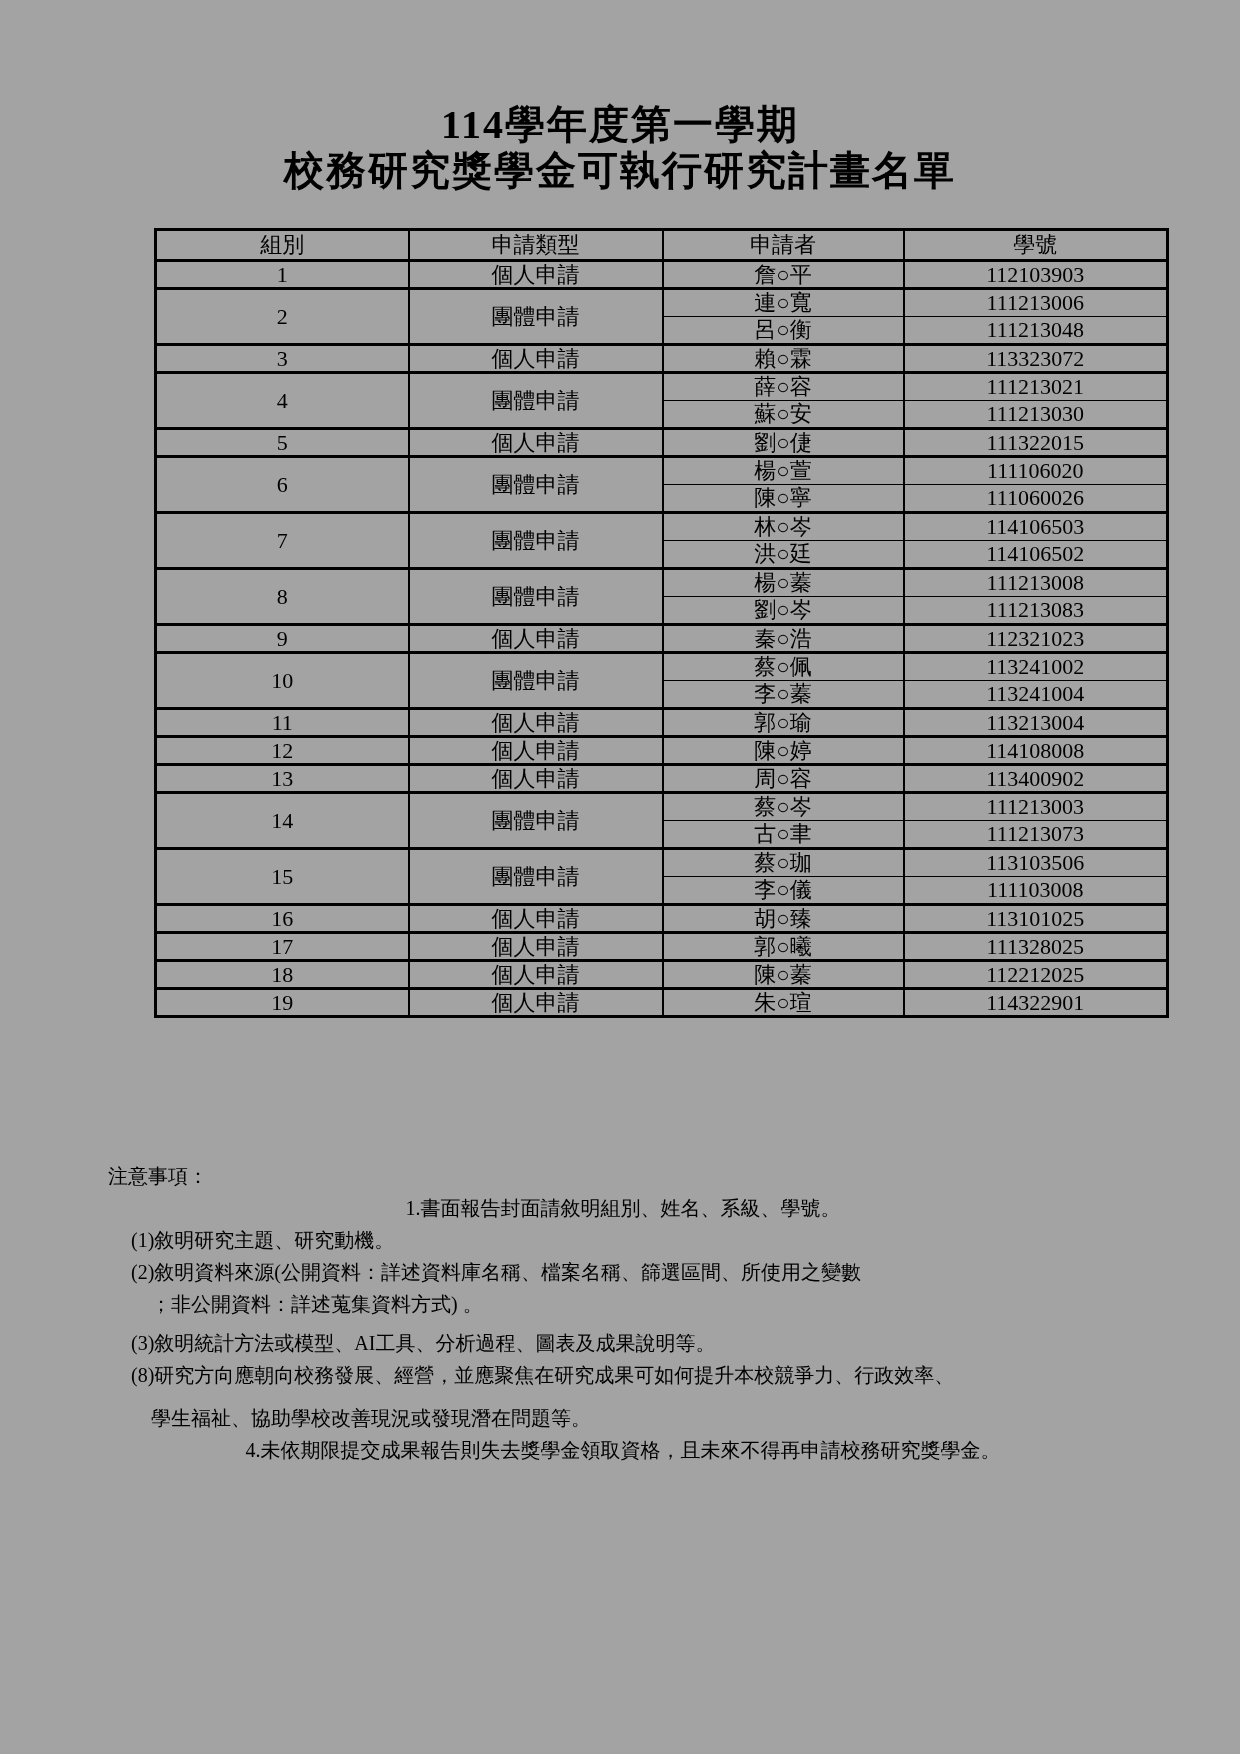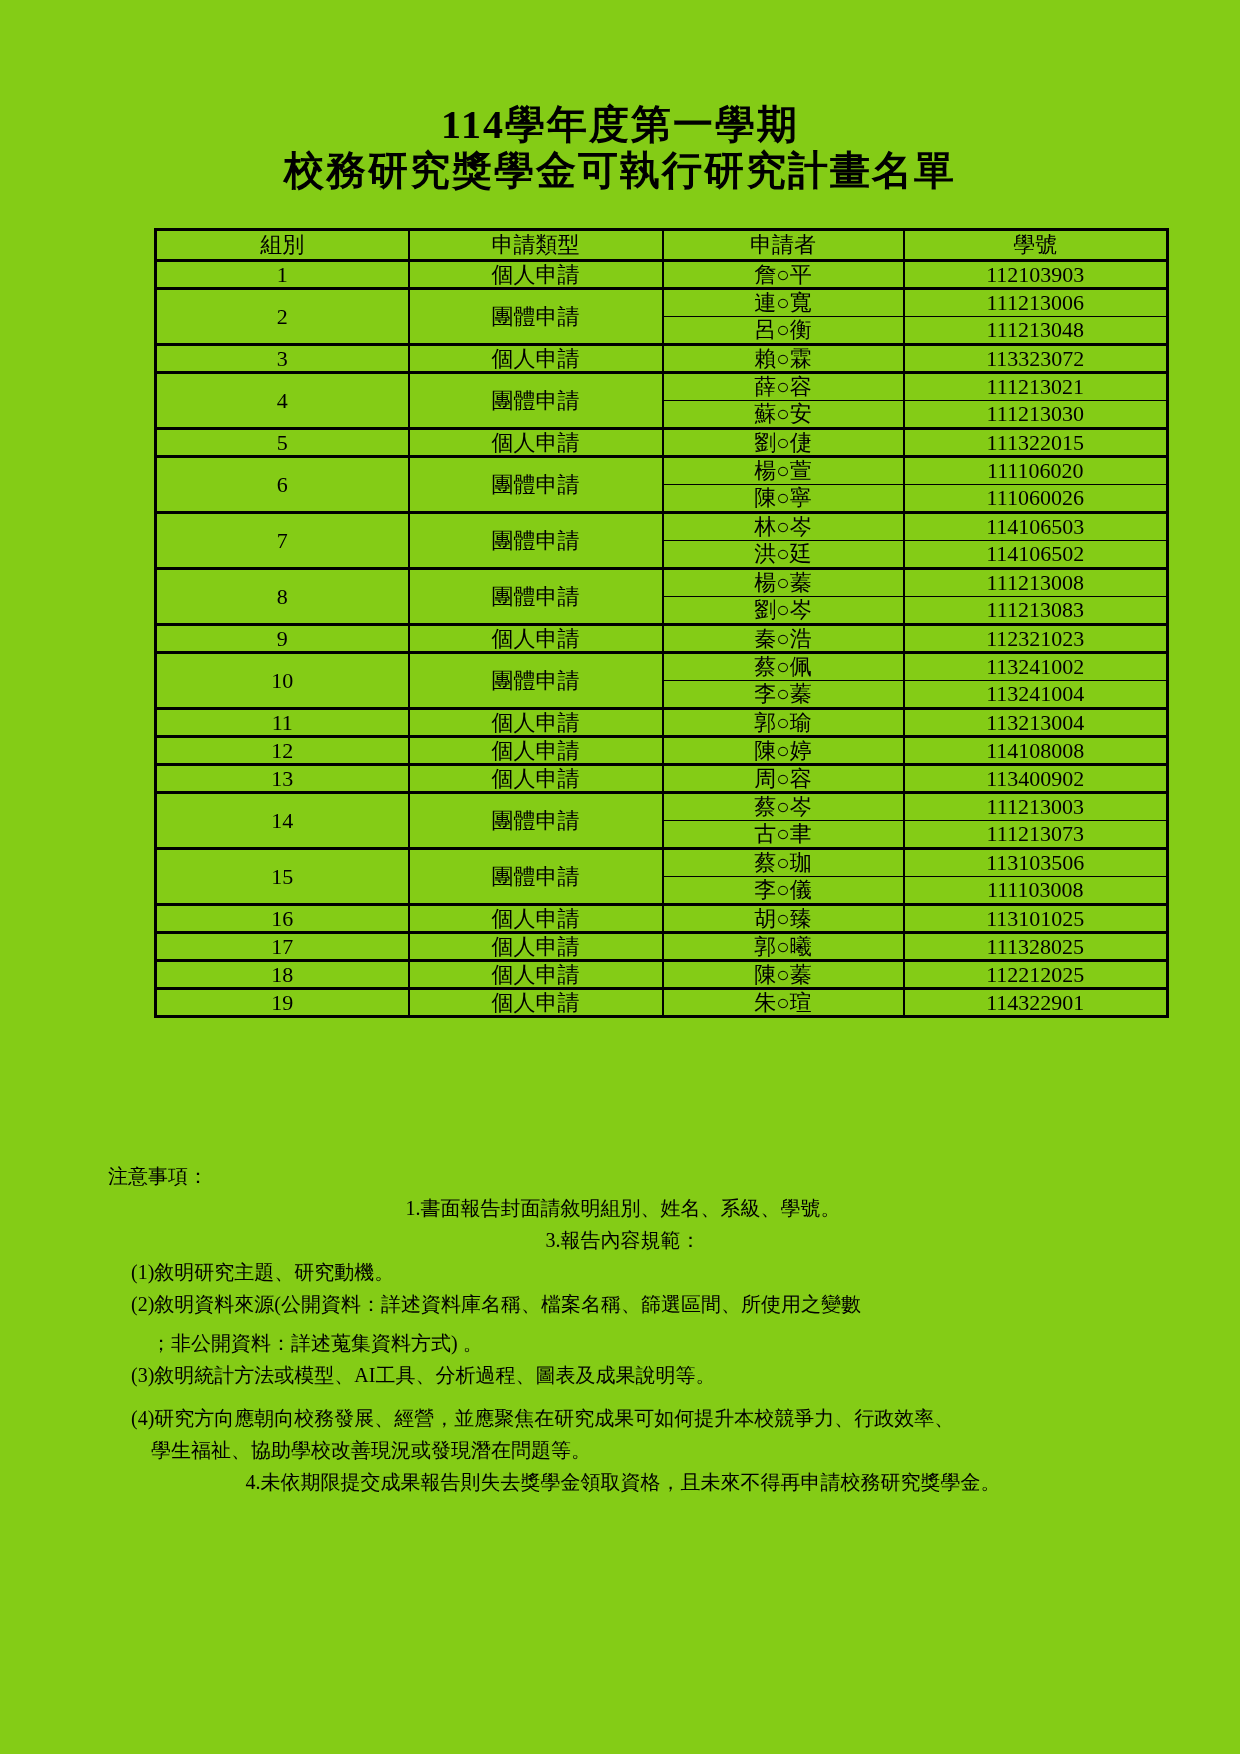--- a/index.html
+++ b/index.html
@@ -11,21 +11,21 @@
     width: 1240px;
     height: 1754px;
     position: relative;
     font-family: "Liberation Serif", "DejaVu Serif", serif;
     color: #000000;
     overflow: hidden;
   }
   .page {
     position: absolute;
     inset: 0;
-    background: #84cc16;
+    background: #a3a3a3;
   }
   .title-block {
     position: absolute;
     top: 102px;
     left: 0;
     width: 1240px;
     text-align: center;
     font-size: 40px;
     font-weight: bold;
     line-height: 46px;
@@ -247,24 +247,23 @@
           <td>朱○瑄</td>
           <td>114322901</td>
         </tr>
       </tbody>
   </table>
 
   <div class="notes">
     <div class="note-heading">注意事項：</div>
     <div class="notes-list" id="notes-list">
         <div class="note-line indent-0">1.書面報告封面請敘明組別、姓名、系級、學號。</div>
-        <div class="note-line indent-0">3.報告內容規範：</div>
         <div class="note-line indent-1">(1)敘明研究主題、研究動機。</div>
         <div class="note-line indent-1">(2)敘明資料來源(公開資料：詳述資料庫名稱、檔案名稱、篩選區間、所使用之變數</div>
         <div class="note-line indent-2">；非公開資料：詳述蒐集資料方式) 。</div>
         <div class="note-line indent-1">(3)敘明統計方法或模型、AI工具、分析過程、圖表及成果說明等。</div>
-        <div class="note-line indent-1">(4)研究方向應朝向校務發展、經營，並應聚焦在研究成果可如何提升本校競爭力、行政效率、</div>
+        <div class="note-line indent-1">(8)研究方向應朝向校務發展、經營，並應聚焦在研究成果可如何提升本校競爭力、行政效率、</div>
         <div class="note-line indent-2">學生福祉、協助學校改善現況或發現潛在問題等。</div>
         <div class="note-line indent-0">4.未依期限提交成果報告則失去獎學金領取資格，且未來不得再申請校務研究獎學金。</div>
       </div>
   </div>
 
 </div>
 
 </body></html>

